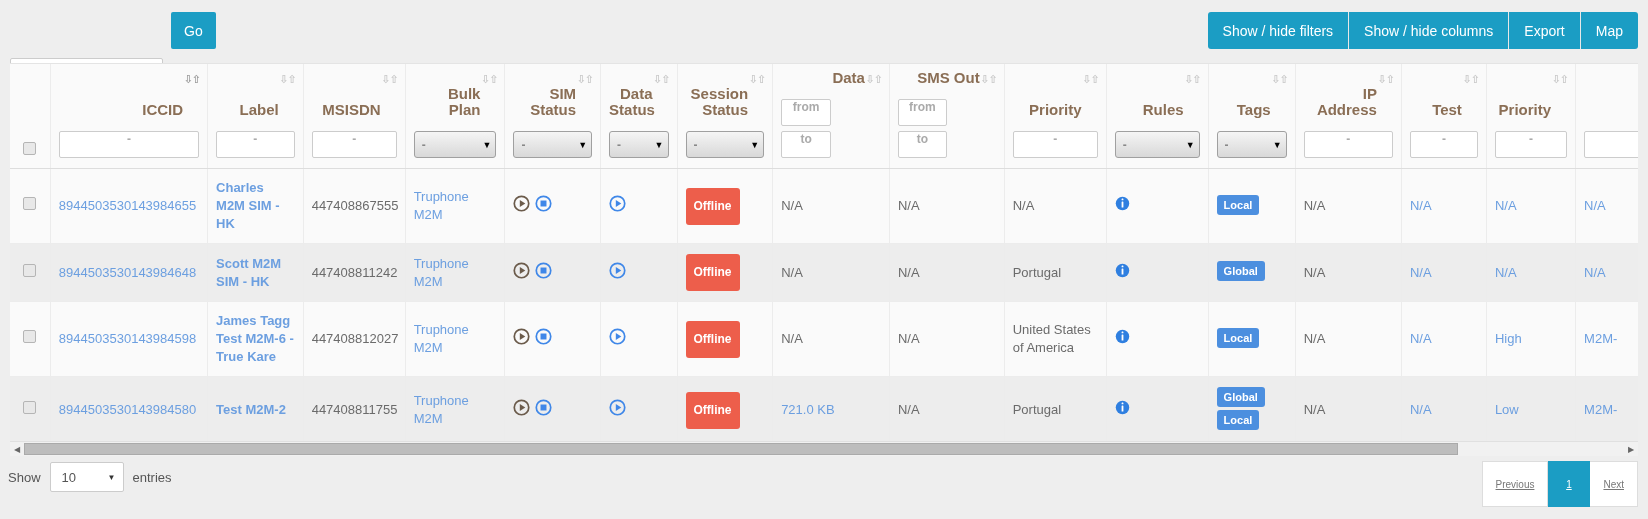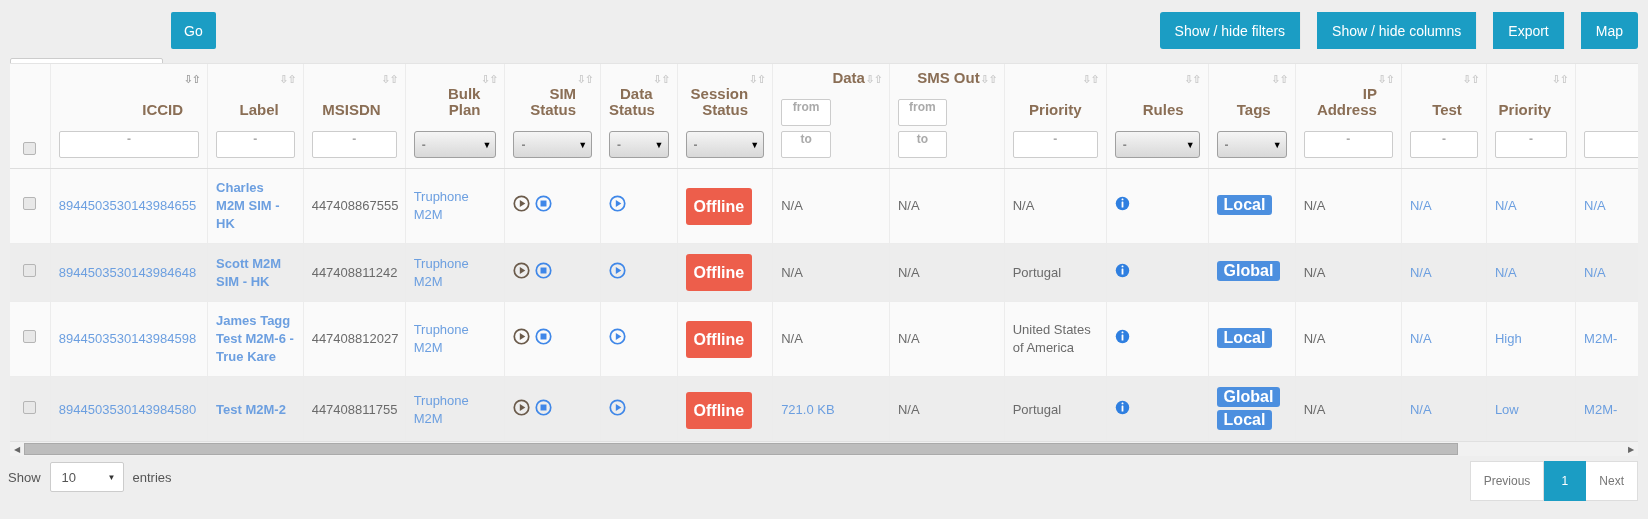--- a/index.html
+++ b/index.html
@@ -33,21 +33,21 @@
     height: 37px; min-width: 40px;
     background: #1b9dc4;
     color: #ffffff;
     border: none; border-radius: 2px;
     margin-left: 8px;
     padding: 0 13px;
     font-size: 14px;
     display: flex; align-items: center; justify-content: center;
     font-family: "Liberation Sans", sans-serif;
   }
-  .right-btns { position: absolute; right: 10px; top: 12px; display: flex; gap: 16px; }
+  .right-btns { position: absolute; right: 10px; top: 12px; display: flex; }
   .rbtn {
     height: 37px;
     background: #1b9dc4;
     color: #ffffff;
     border: none;
     padding: 0 15px;
     font-size: 14px;
     display: flex; align-items: center; justify-content: center;
     border-right: 1px solid #e8e8e8;
     font-family: "Liberation Sans", sans-serif;
@@ -132,30 +132,30 @@
     width: 13px; height: 13px;
     background: #e8e8e8;
     border: 1px solid #b5b5b5;
     border-radius: 2px;
     display: inline-block;
   }
   .badge-off {
     display: inline-block;
     background: #ed5e4b;
     color: #ffffff;
-    font-size: 16px; font-weight: bold;
+    font-size: 12px; font-weight: bold;
     border-radius: 3px;
     padding: 11px 8px;
     line-height: 15px;
   }
   .tag {
     display: inline-block;
     background: #4c8fdf;
     color: #ffffff;
-    font-size: 16px; font-weight: bold;
+    font-size: 11px; font-weight: bold;
     border-radius: 3px;
     padding: 3px 7px;
     line-height: 14px;
     margin-bottom: 3px;
   }
   .icon-row { display: flex; gap: 5px; align-items: center; }
   .ic { display: inline-block; width: 17px; height: 17px; }
   .info-ic { display: inline-block; width: 15px; height: 15px; }
 
   
@@ -187,27 +187,27 @@
     background: #ffffff;
     border: 1px solid #cccccc;
     border-radius: 2px;
     display: flex; align-items: center; justify-content: space-between;
     padding: 0 7px 0 11px;
     font-size: 13px; color: #555;
   }
   .entries-sel .caret { font-size: 8px; color: #333; }
   .pager { position: absolute; right: 10px; top: 5px; display: flex; }
   .pg {
-    height: 40px; min-width: 42px;
+    height: 46px; min-width: 42px;
     background: #ffffff;
     border: 1px solid #dddddd;
     border-left: none;
     display: flex; align-items: center; justify-content: center;
     padding: 0 13px;
-    font-size: 12px; color: #777777;
+    font-size: 10px; color: #777777; text-decoration: underline;
   }
   .pg:first-child { border-left: 1px solid #dddddd; }
   .pg.active { background: #1b9dc4; color: #ffffff; border-color: #1b9dc4; }
 </style>
 </head>
 <body>
 
 <div class="page">
 
   <div class="toolbar">

